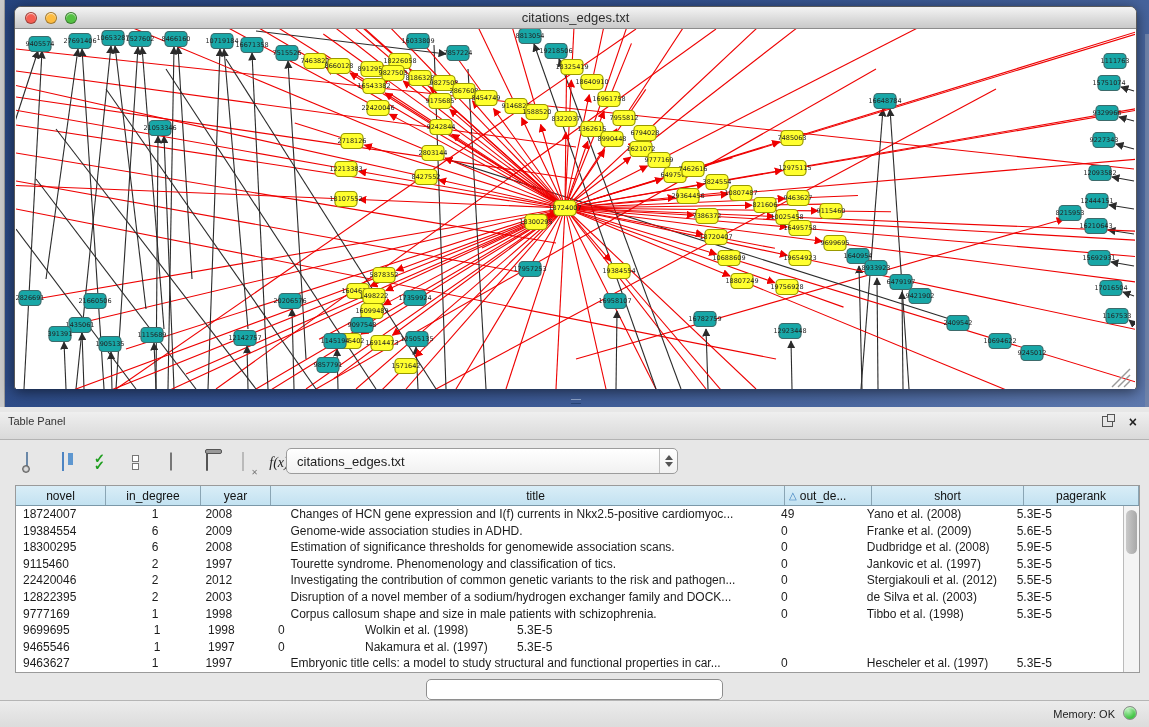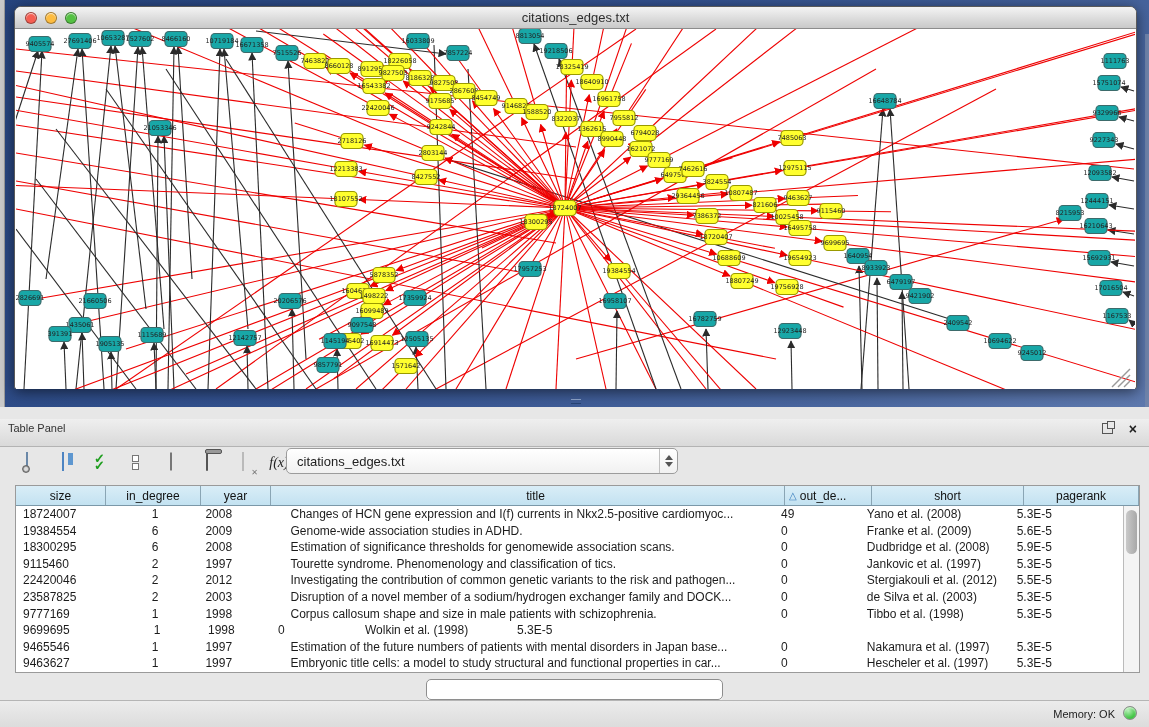--- a/index.html
+++ b/index.html
@@ -30,21 +30,21 @@
   .net-canvas { position:absolute; left:1px; top:22px; width:1119px; height:360px;
     background:#fff; overflow:hidden; }
   .net-canvas svg { display:block; }
 
   .splitter-grip { position:absolute; left:571px; top:399px; width:10px; height:5px;
     border-top:1px solid #8fa2c4; border-bottom:1px solid #24406f; opacity:.9; }
 
   
   .table-panel { position:absolute; left:0; top:407px; width:1149px; height:293px;
     background:#e7e7e7; }
-  .panel-titlebar { position:absolute; left:0; top:12px; width:100%; height:28px;
+  .panel-titlebar { position:absolute; left:0; top:5px; width:100%; height:28px;
     background:linear-gradient(#efefef,#d9d9d9); border-bottom:1px solid #b3b3b3; }
   .panel-title { position:absolute; left:8px; top:3px; font-size:11px; color:#333; }
   .panel-float { position:absolute; right:36px; top:4px; width:11px; height:11px;
     border:1px solid #555; }
   .panel-float::after { content:""; position:absolute; right:-3px; top:-3px;
     width:6px; height:6px; border:1px solid #555; background:#e9e9e9; }
   .panel-close { position:absolute; right:12px; top:1px; font-size:14px;
     font-weight:bold; color:#222; line-height:18px; }
 
   .toolbar { position:absolute; left:14px; top:38px; height:34px; display:flex;
@@ -826,21 +826,21 @@
     <span class="combo-text">citations_edges.txt</span>
     <span class="combo-step">
       <span class="tri-up"></span>
         <span class="tri-dn"></span>
     </span>
   </div>
 
   <div class="data-table">
     <div class="thead" id="thead">
         <div class="th c0">
-          <span>size</span>
+          <span>novel</span>
         </div>
         <div class="th c1">
           <span>in_degree</span>
         </div>
         <div class="th c2">
           <span>year</span>
         </div>
         <div class="th c3">
           <span>title</span>
         </div>
@@ -895,21 +895,21 @@
         <div class="tr">
           <div class="td c0">22420046</div>
           <div class="td c1">2</div>
           <div class="td c2">2012</div>
           <div class="td c3">Investigating the contribution of common genetic variants to the risk and pathogen...</div>
           <div class="td c4">0</div>
           <div class="td c5">Stergiakouli et al. (2012)</div>
           <div class="td c6">5.5E-5</div>
         </div>
         <div class="tr">
-          <div class="td c0">23587825</div>
+          <div class="td c0">12822395</div>
           <div class="td c1">2</div>
           <div class="td c2">2003</div>
           <div class="td c3">Disruption of a novel member of a sodium/hydrogen exchanger family and DOCK...</div>
           <div class="td c4">0</div>
           <div class="td c5">de Silva et al. (2003)</div>
           <div class="td c6">5.3E-5</div>
         </div>
         <div class="tr">
           <div class="td c0">9777169</div>
           <div class="td c1">1</div>
@@ -924,21 +924,20 @@
           <div class="td c1">1</div>
           <div class="td c2">1998</div>
           <div class="td c4">0</div>
           <div class="td c5">Wolkin et al. (1998)</div>
           <div class="td c6">5.3E-5</div>
         </div>
         <div class="tr">
           <div class="td c0">9465546</div>
           <div class="td c1">1</div>
           <div class="td c2">1997</div>
-          <div class="td c3">Estimation of the future numbers of patients with mental disorders in Japan base...</div>
           <div class="td c4">0</div>
           <div class="td c5">Nakamura et al. (1997)</div>
           <div class="td c6">5.3E-5</div>
         </div>
         <div class="tr">
           <div class="td c0">9463627</div>
           <div class="td c1">1</div>
           <div class="td c2">1997</div>
           <div class="td c3">Embryonic title cells: a model to study structural and functional properties in car...</div>
           <div class="td c4">0</div>

